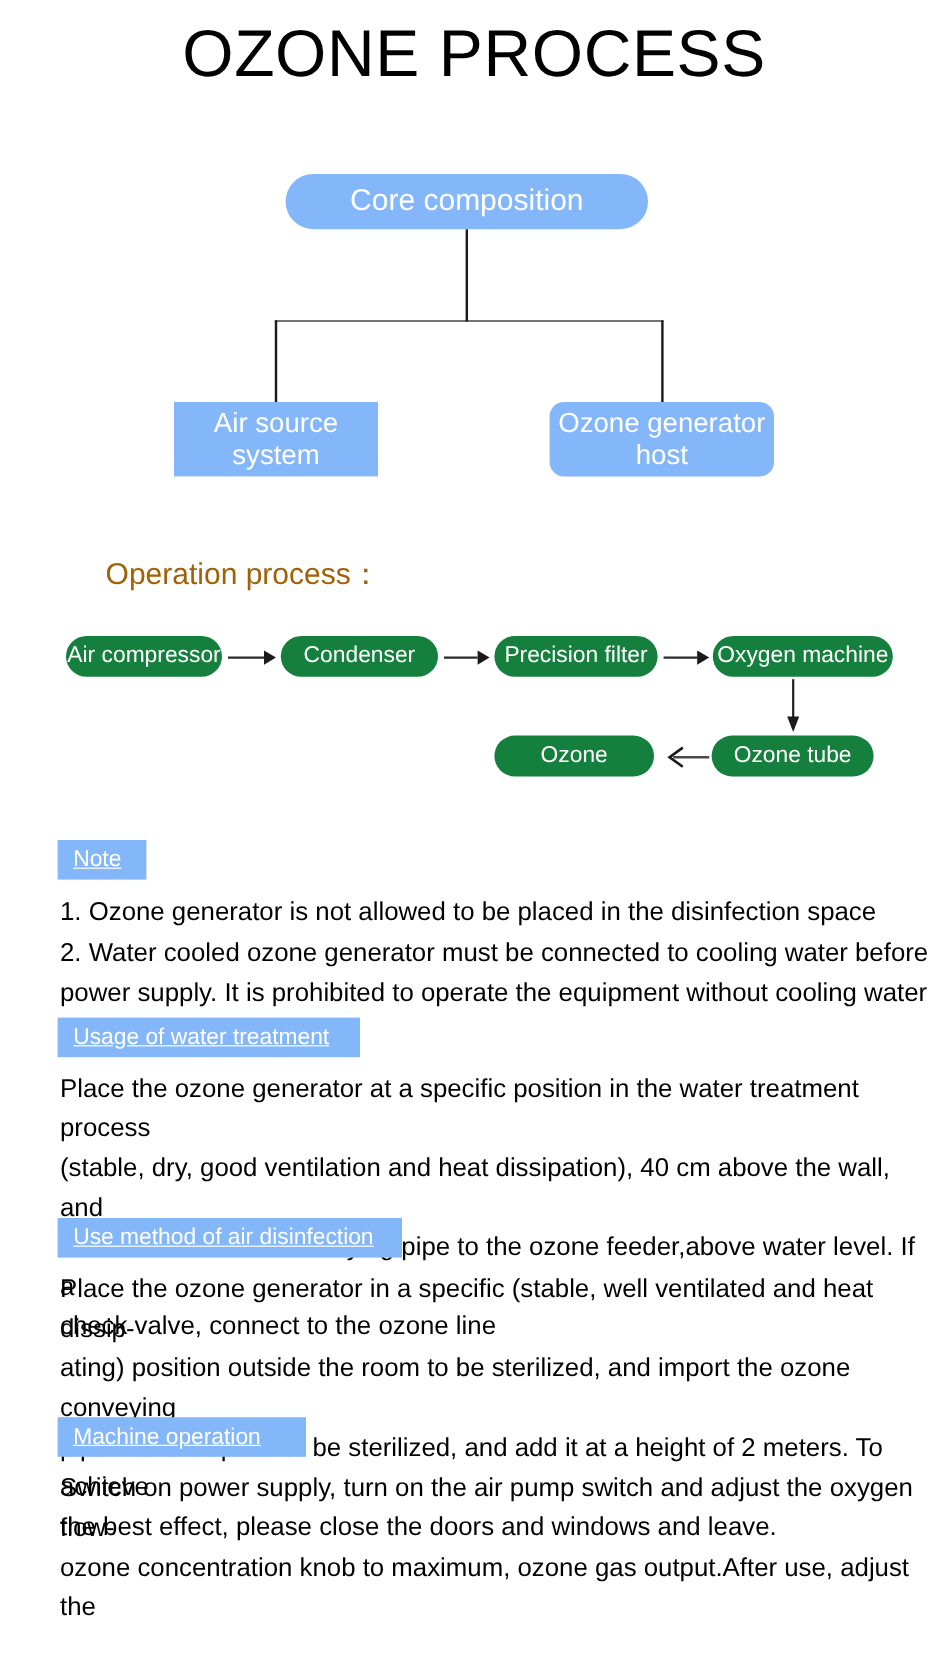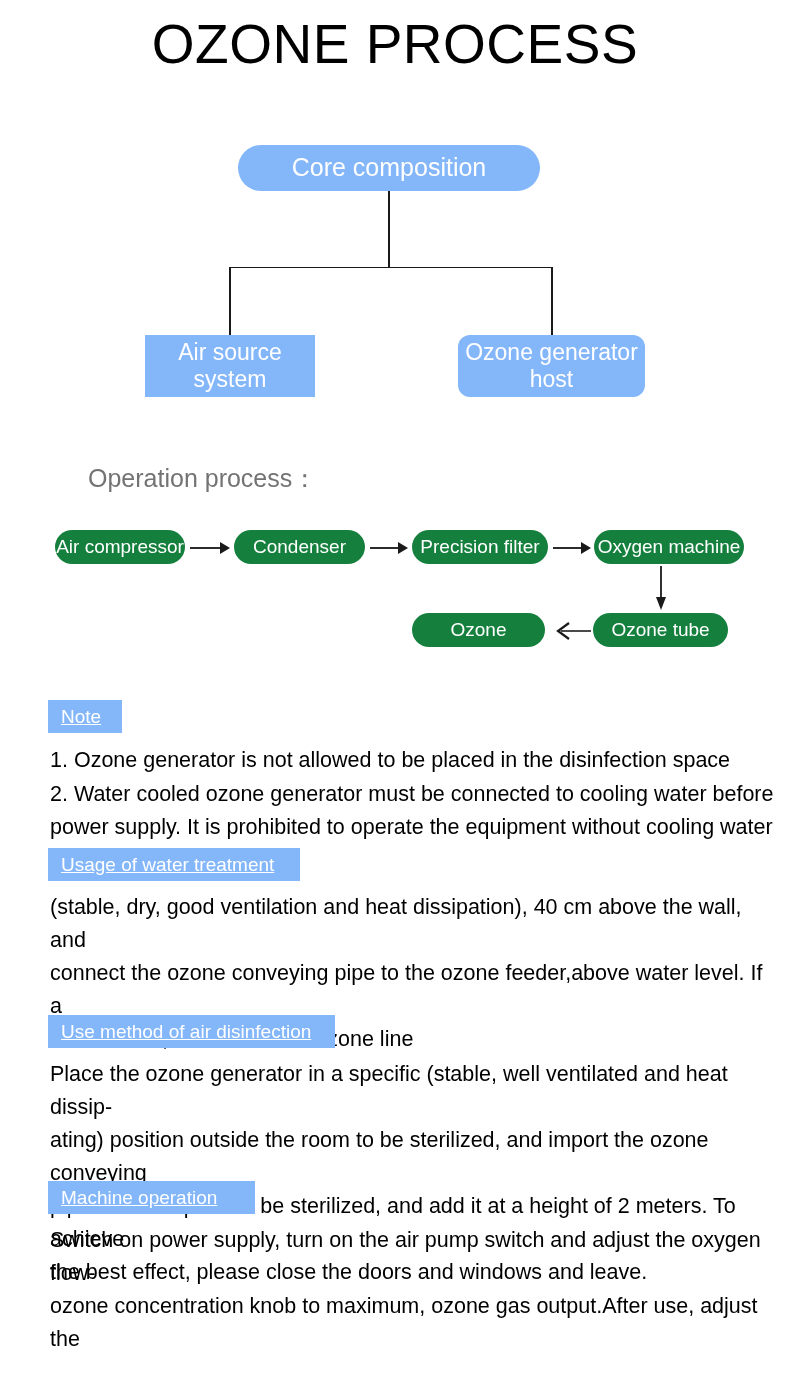--- a/index.html
+++ b/index.html
@@ -82,21 +82,21 @@
   .tl-bar     { left: 229px; top: 266.6px; width: 324px; height: 1.6px; }
   .tl-drop-l  { left: 229px; top: 266.6px; width: 1.6px; height: 69px; }
   .tl-drop-r  { left: 551.4px; top: 266.6px; width: 1.6px; height: 69px; }
 
   
   .op-heading {
     position: absolute;
     left: 88px;
     top: 462px;
     font-size: 25px;
-    color: #737373;
+    color: #a16207;
     white-space: nowrap;
   }
 
   .flow {
     position: absolute;
     left: 0;
     top: 0;
     width: 790px;
     height: 700px;
   }
@@ -215,20 +215,21 @@
 
 <div class="badge b-note">Note</div>
 <div class="para note-1">1. Ozone generator is not allowed to be placed in the disinfection space</div>
 <div class="para note-2">
   <span class="line">2. Water cooled ozone generator must be connected to cooling water before</span>
   <span class="line">power supply. It is prohibited to operate the equipment without cooling water</span>
 </div>
 
 <div class="badge b-water">Usage of water treatment</div>
 <div class="para water-body">
+  <span class="line">Place the ozone generator at a specific position in the water treatment process</span>
   <span class="line">(stable, dry, good ventilation and heat dissipation), 40 cm above the wall, and</span>
   <span class="line">connect the ozone conveying pipe to the ozone feeder,above water level. If a</span>
   <span class="line">check valve, connect to the ozone line</span>
 </div>
 
 <div class="badge b-air">Use method of air disinfection</div>
 <div class="para air-body">
   <span class="line">Place the ozone generator in a specific (stable, well ventilated and heat dissip-</span>
   <span class="line">ating) position outside the room to be sterilized, and import the ozone conveying</span>
   <span class="line">pipe into the space to be sterilized, and add it at a height of 2 meters. To achieve</span>

